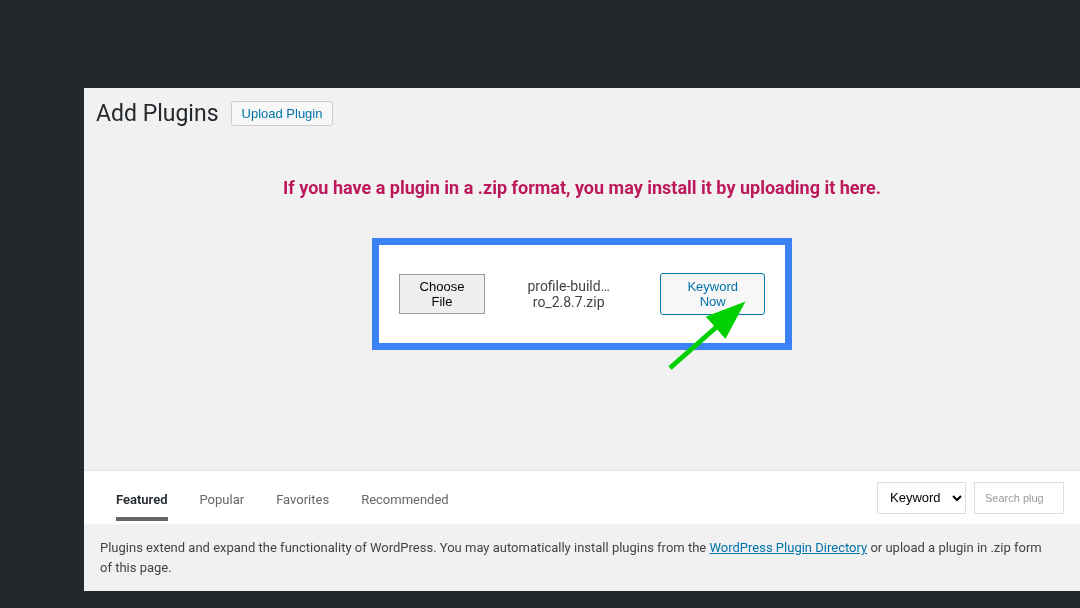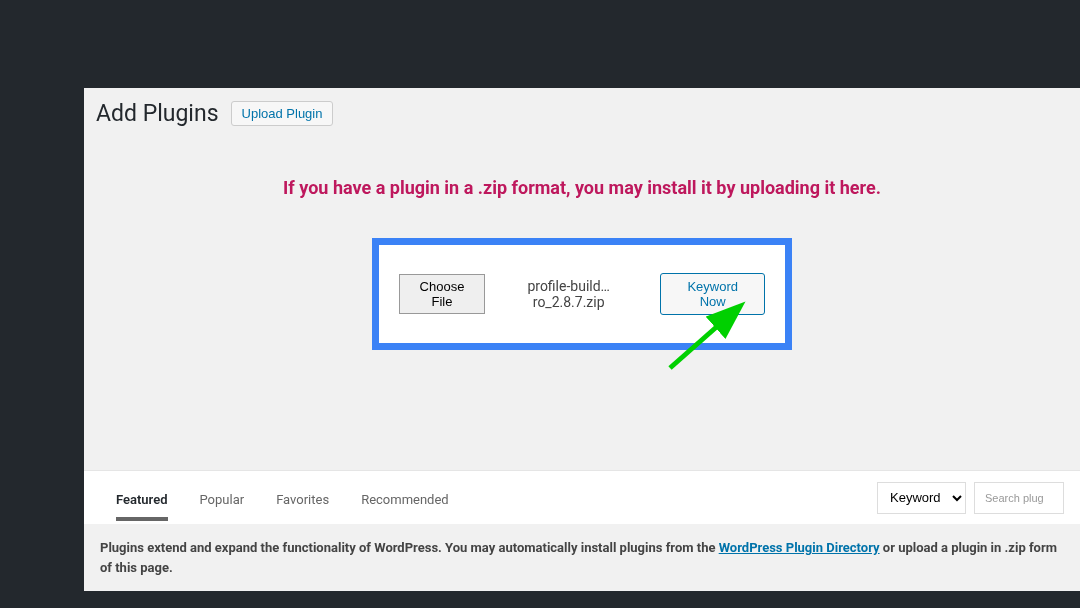--- a/index.html
+++ b/index.html
@@ -133,21 +133,20 @@
       height: 32px;
       width: 90px;
     }
     .search-input::placeholder { color: #999; }
     .footer-text {
       padding: 14px 16px;
       font-size: 13px;
       color: #444;
       line-height: 1.5;
       background: #f1f1f1;
-      font-weight: bold;
     }
     .footer-text a {
       color: #0073aa;
       text-decoration: underline;
     }
     .arrow-svg {
       position: absolute;
       left: 660px;
       top: 288px;
       pointer-events: none;

